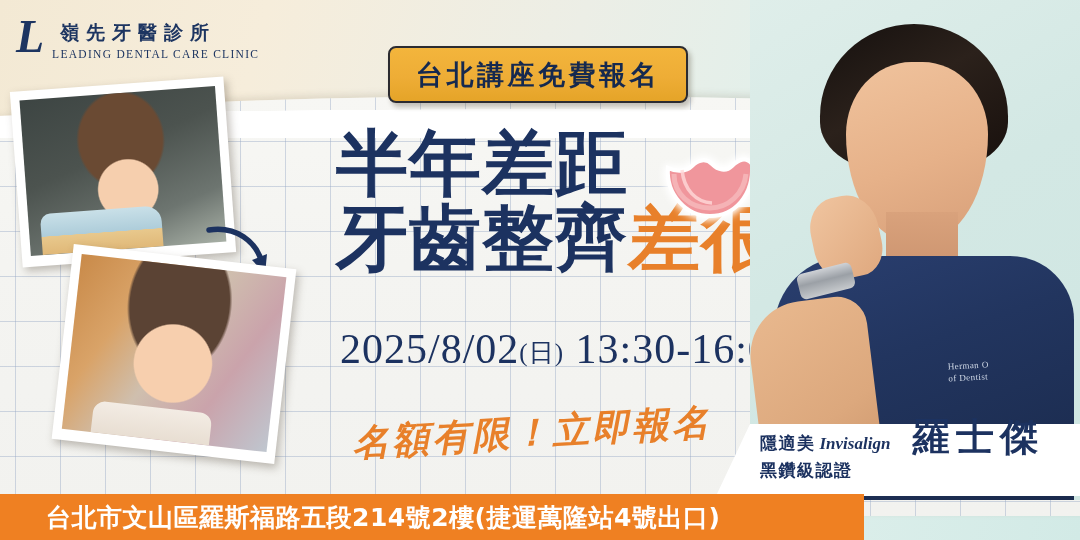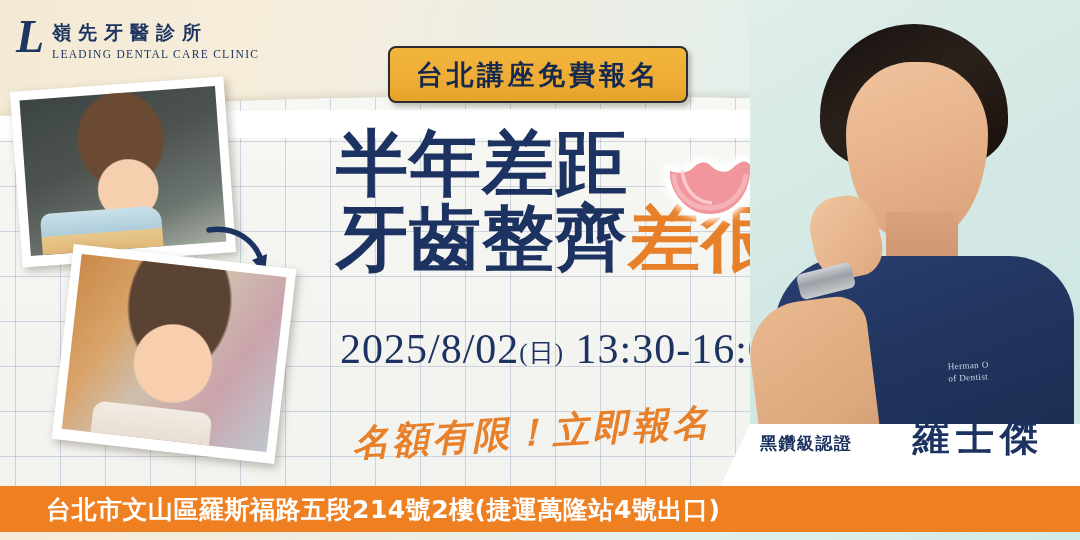--- a/index.html
+++ b/index.html
@@ -32,21 +32,21 @@
   
   .logo{position:absolute;left:14px;top:14px;display:flex;align-items:center;gap:8px;}
   .logo-mark{
     font-family:"Liberation Serif","DejaVu Serif",serif;
     font-style:italic;font-size:46px;font-weight:700;color:#1d3561;
     line-height:1;letter-spacing:-2px;padding:0 2px 6px 2px;
   }
   .logo-text{display:flex;flex-direction:column;gap:2px;}
   .logo-cn{
     font-family:"Liberation Serif","DejaVu Serif",serif;
-    font-size:19px;color:#1d3561;letter-spacing:7px;font-weight:600;
+    font-size:19px;color:#1d3561;letter-spacing:7px;font-weight:600;margin-left:8px;
   }
   .logo-en{
     font-family:"Liberation Serif","DejaVu Serif",serif;
     font-size:11.5px;color:#1d3561;letter-spacing:1.3px;
   }
 
   
   .badge{
     position:absolute;left:388px;top:46px;
     padding:9px 26px 8px 26px;
@@ -193,21 +193,21 @@
     font-style:italic;font-size:17px;letter-spacing:0;font-weight:600;margin-left:4px;
   }
   .doc-name{
     position:absolute;left:912px;top:412px;
     font-family:"DejaVu Sans",sans-serif;
     font-size:38px;font-weight:700;color:#1c3260;letter-spacing:6px;white-space:nowrap;
   }
 
   
   .addrbar{
-    position:absolute;left:0;bottom:8px;width:1080px;height:46px;
+    position:absolute;left:0;bottom:0;width:864px;height:46px;
     background:#ef8022;display:flex;align-items:center;
   }
   .addrbar span{
     font-family:"DejaVu Sans",sans-serif;
     font-size:25px;font-weight:700;color:#ffffff;letter-spacing:.5px;
     margin-left:46px;white-space:nowrap;
   }
 </style>
 </head>
 <body>
@@ -273,20 +273,21 @@
     <div class="doc-hand"></div>
     <div class="doc-watch"></div>
     <div class="doc-embroidery">
       <div>Herman O</div>
       <div>of Dentist</div>
     </div>
   </div>
 
   <div class="cred-panel"></div>
   <div class="cred-text">
+    <div><span>隱適美</span><span class="inv">Invisalign</span></div>
     <div>黑鑽級認證</div>
   </div>
   <div class="doc-name">羅士傑</div>
 
   <div class="addrbar">
     <span>台北市文山區羅斯福路五段214號2樓(捷運萬隆站4號出口)</span>
   </div>
 
 </div>
 

